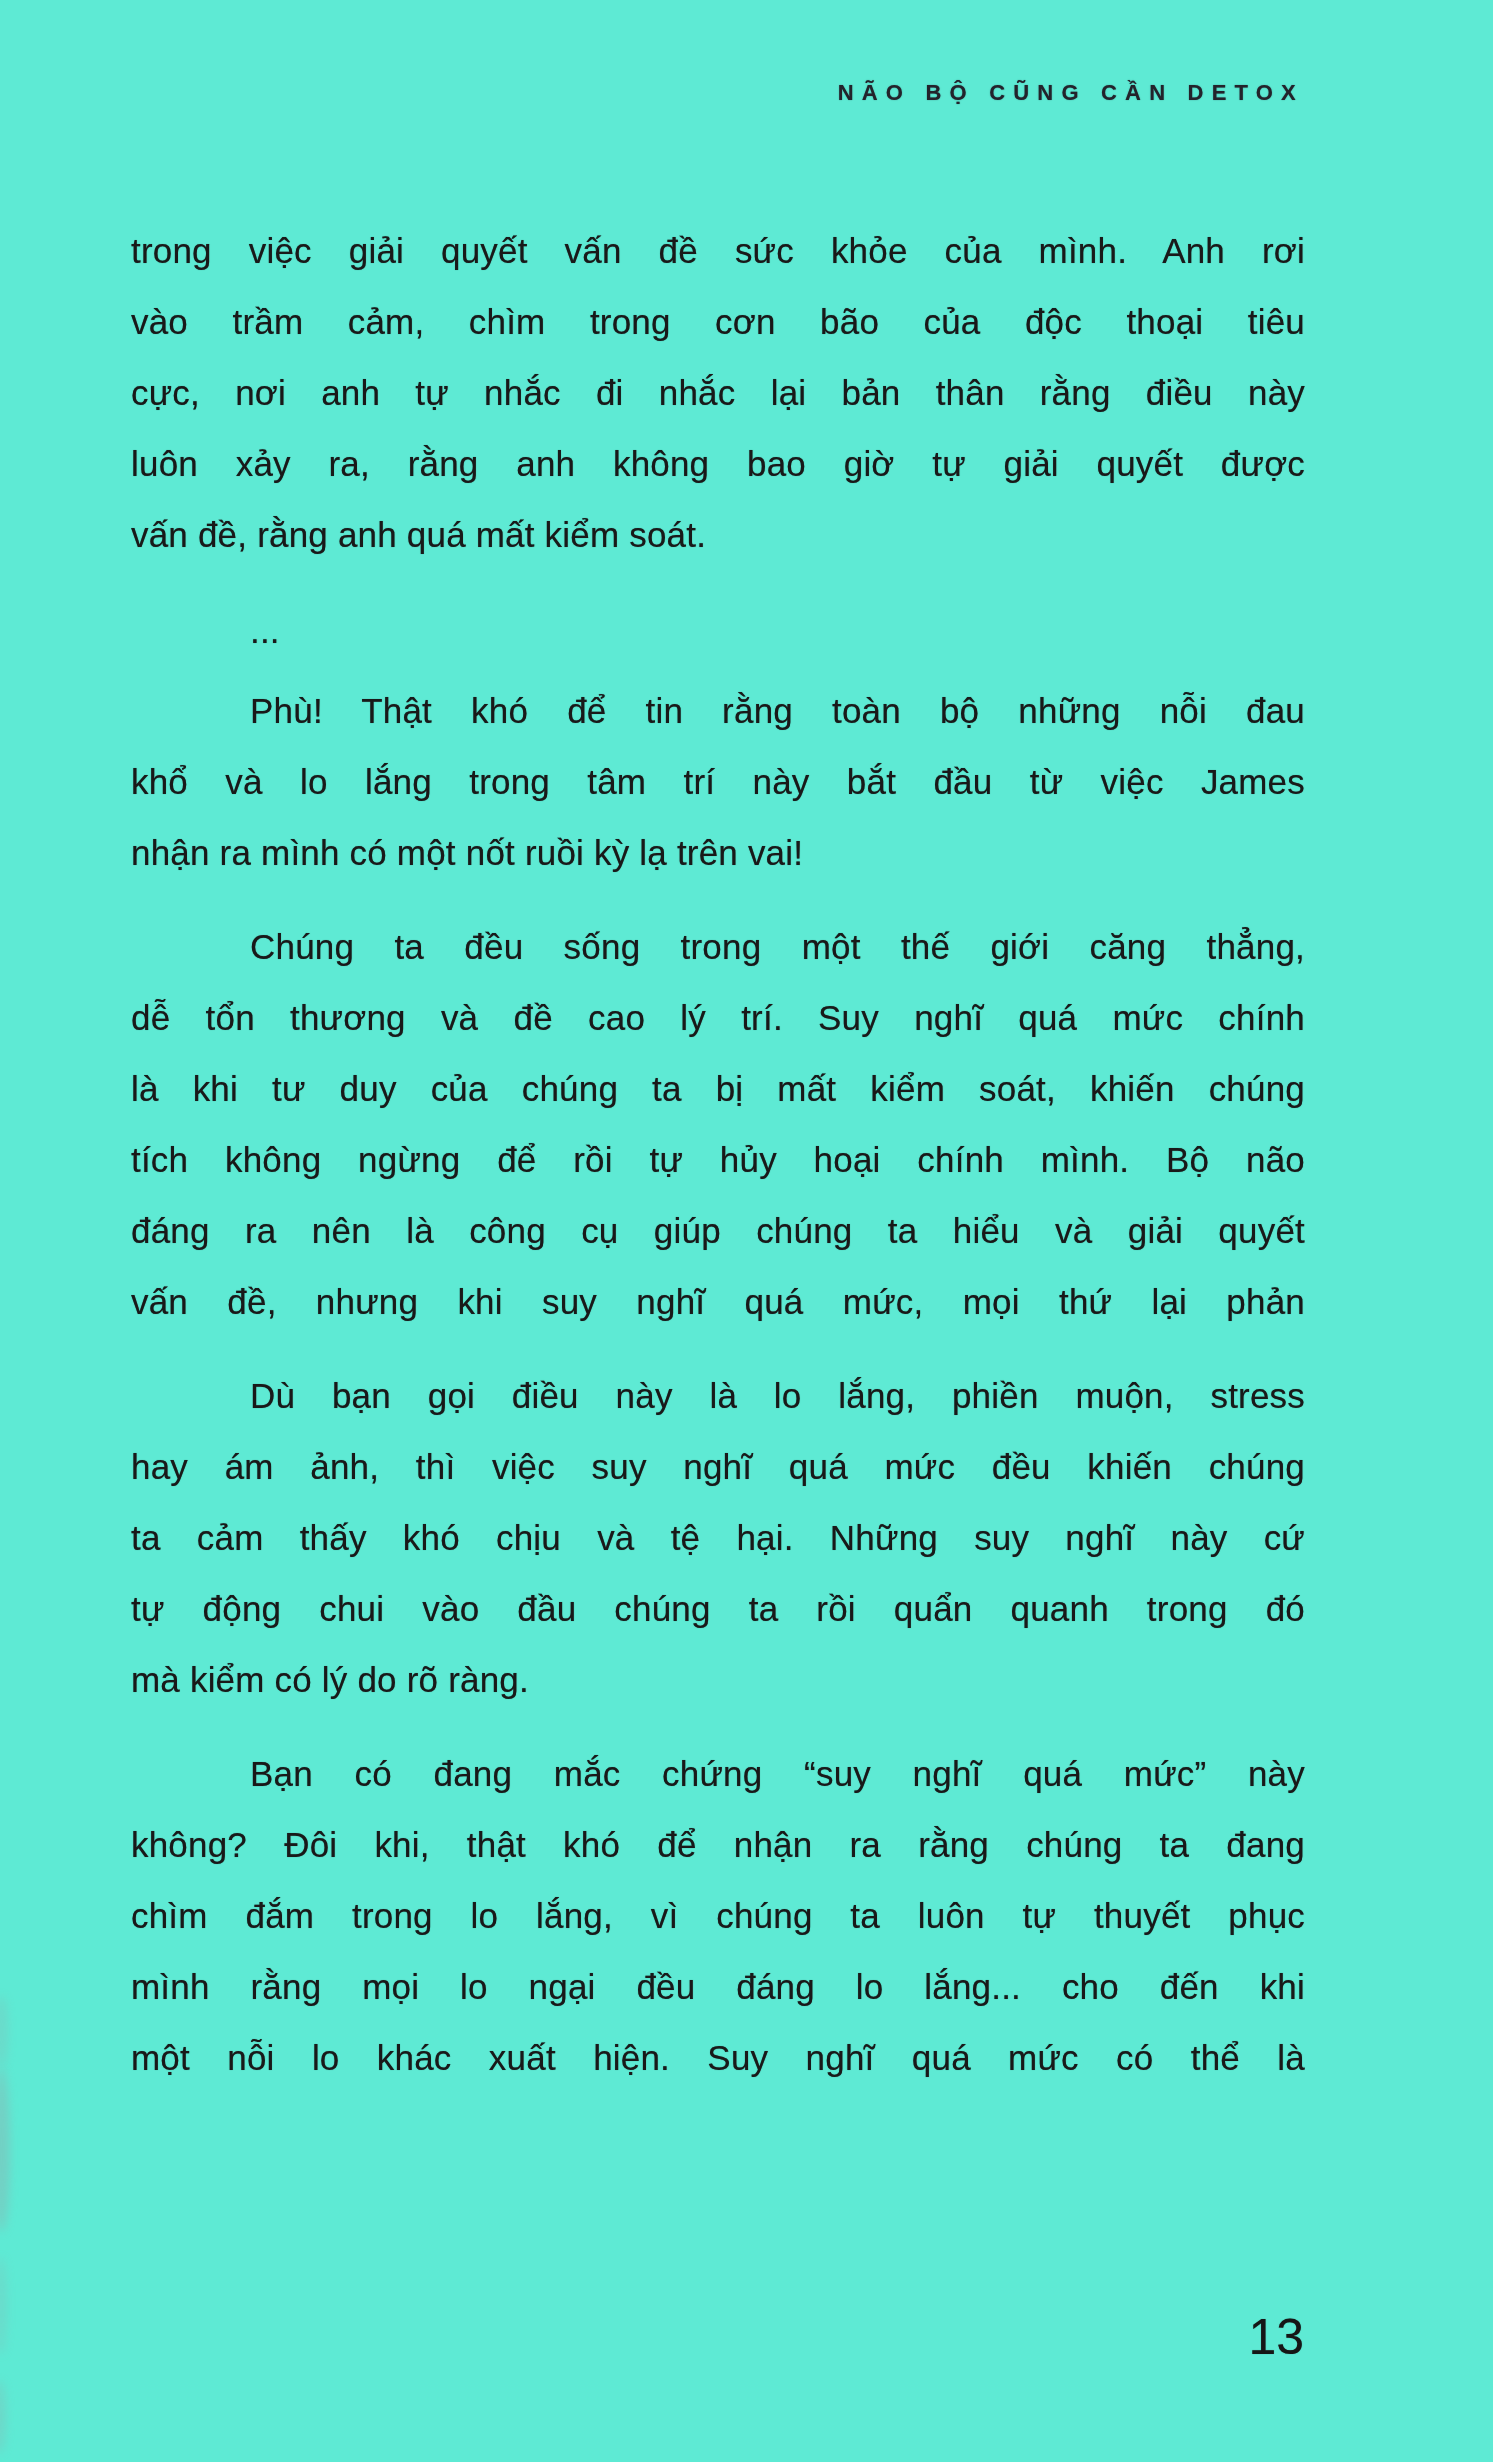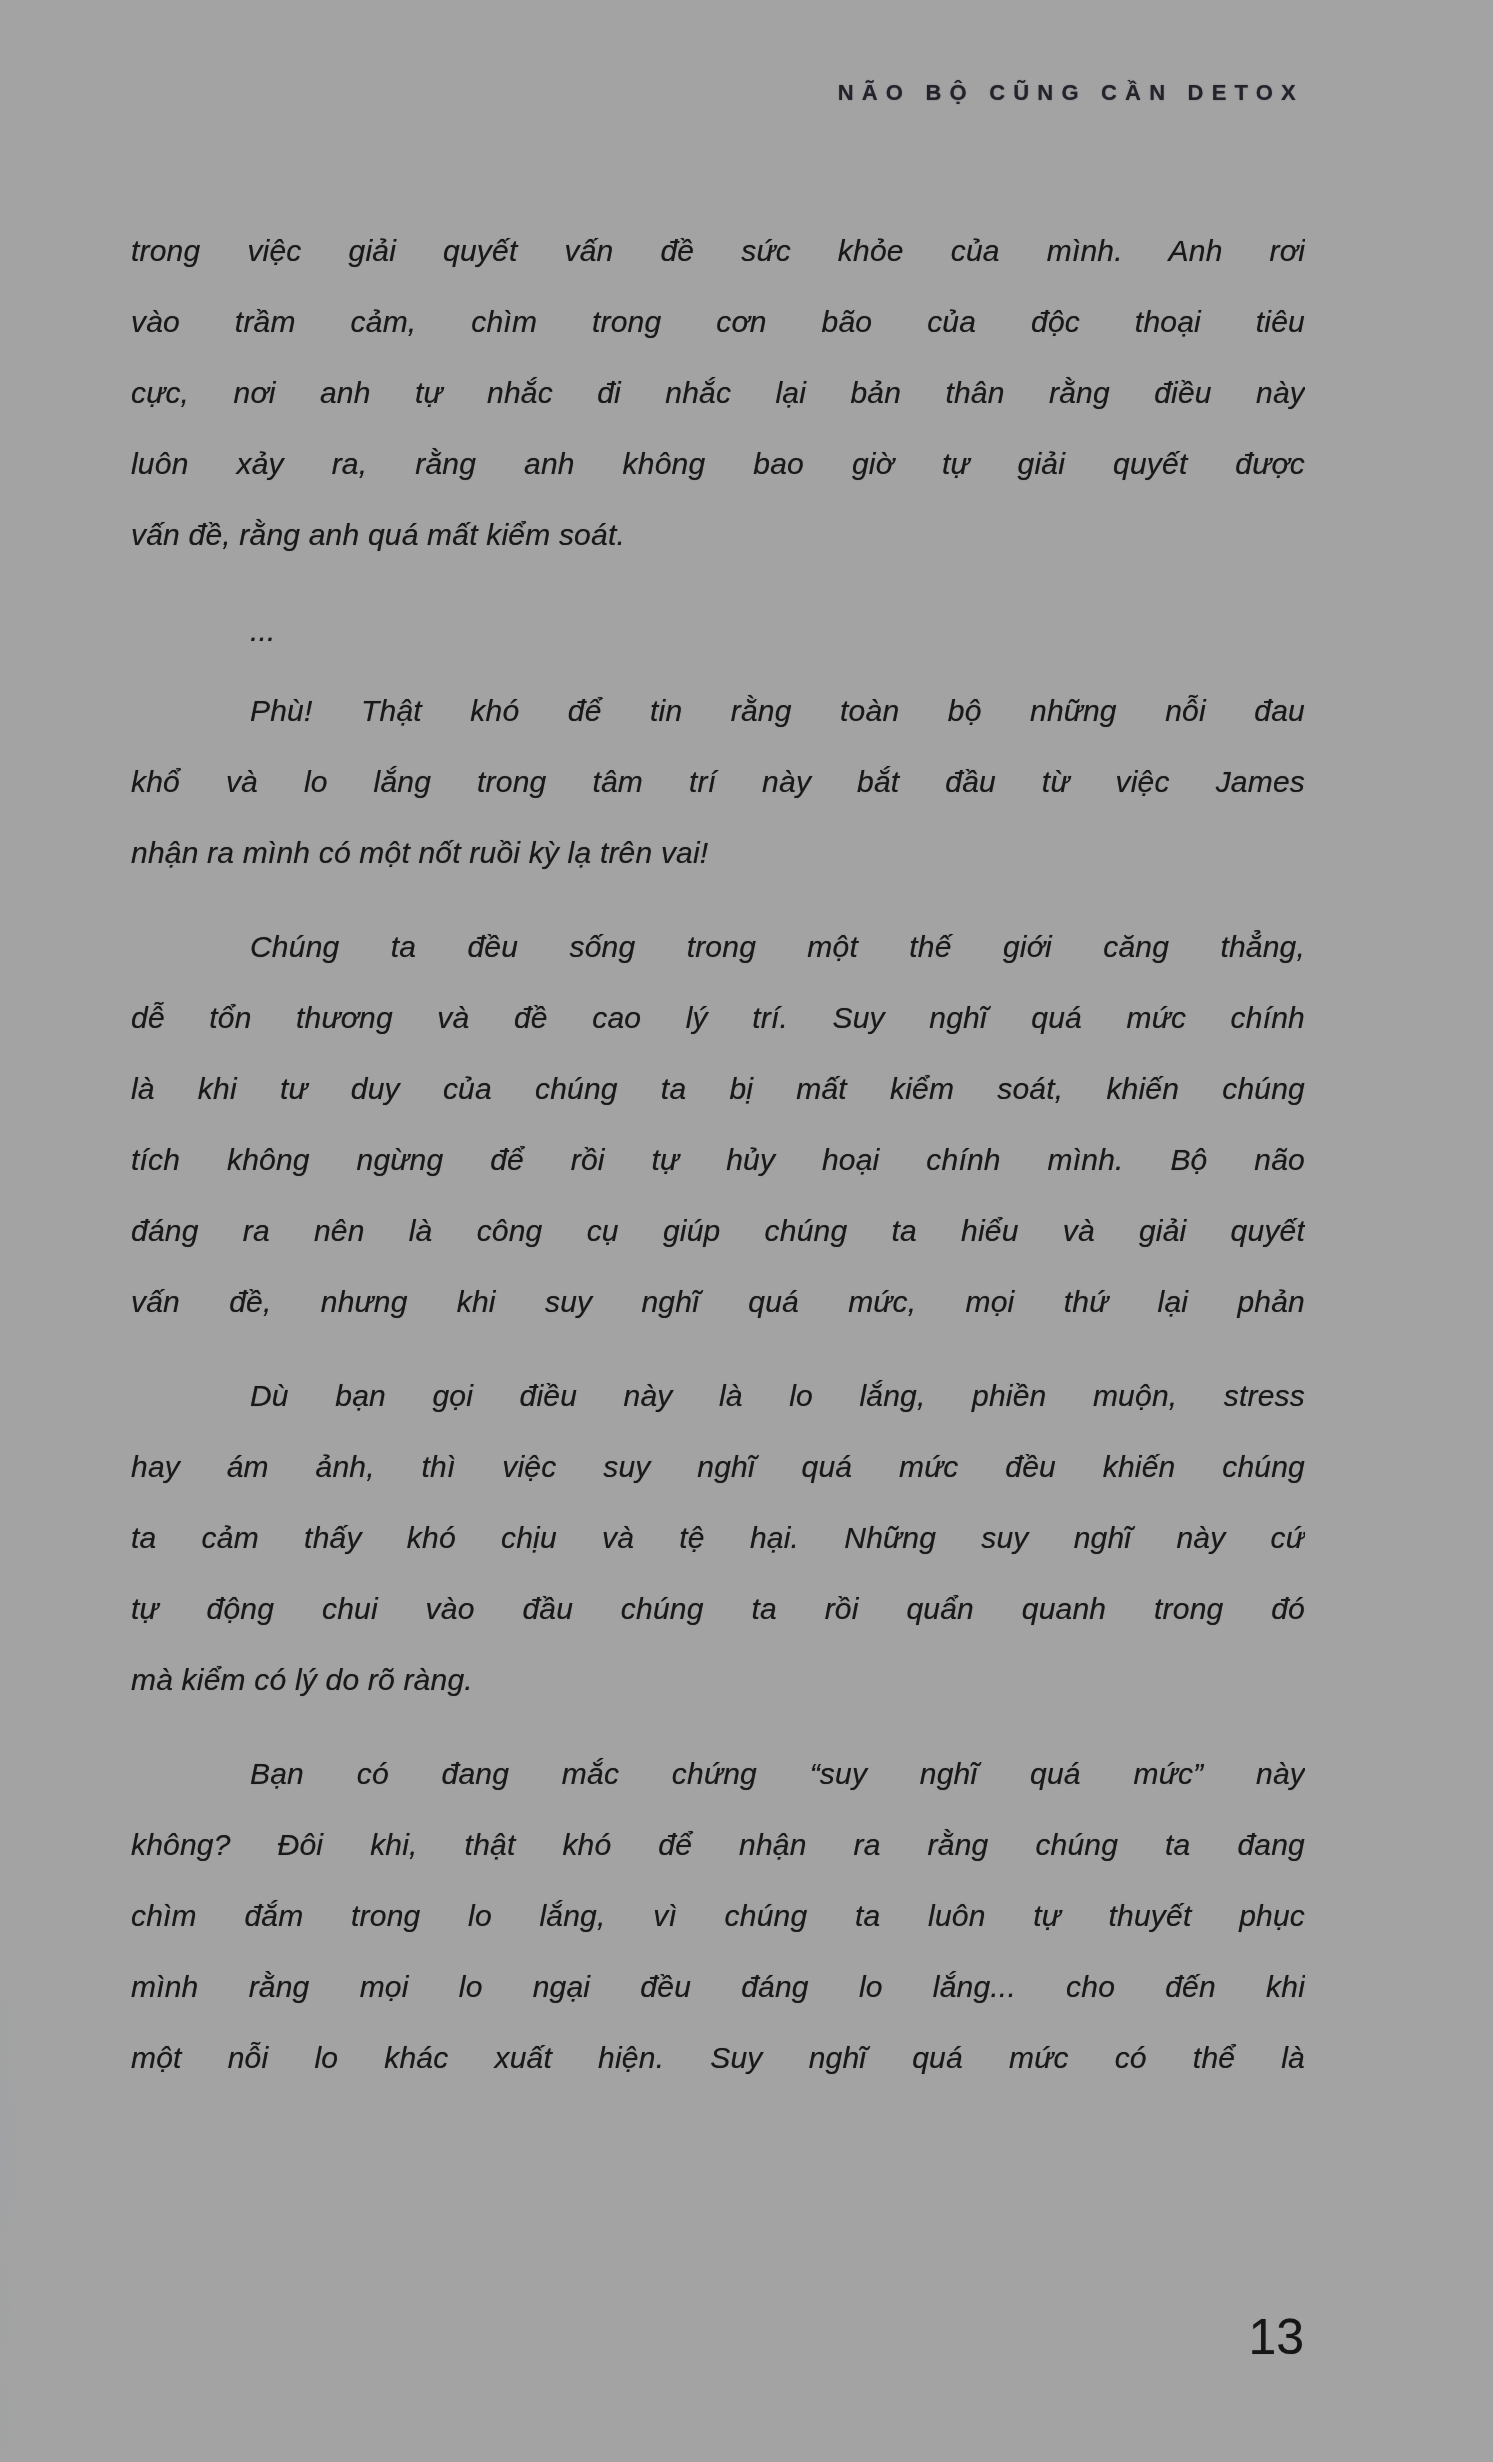--- a/index.html
+++ b/index.html
@@ -1,20 +1,20 @@
 <!DOCTYPE html>
 <html lang="vi" style="font-size:13px"><head>
 <meta charset="utf-8">
 <style>
   html,body{margin:0;padding:0;background:#e8e8e8;}
   .page{
     position:relative;
     width:1494px;height:2462px;
     margin:0 auto;
-    background:#a3a3a3;
+    background:#5eead4;
     overflow:hidden;
     font-family:"Liberation Sans","DejaVu Sans",sans-serif;
   }
   .running-head{
     position:absolute;
     top:80px;right:190px;
     font-size:22px;
     font-weight:bold;
     letter-spacing:8.2px;
     color:#23232b;
@@ -23,27 +23,26 @@
   }
   .body-text{
     position:absolute;
     left:131px;top:215px;
     width:1174px;
     color:#191919;
   }
   .para{margin:0 0 23px 0;}
   .para.ell{margin-top:24.6px;margin-bottom:9.8px;}
   .line{
-    font-size:30px;
+    font-size:35px;
     line-height:71px;
     letter-spacing:0.2px;
     text-shadow:0 0 0.8px rgba(15,15,15,.55);
     overflow:hidden;
     white-space:normal;
-    font-style:italic;
   }
   .line.just{
     text-align:justify;
     text-align-last:justify;
   }
   .line.indent{text-indent:119px;}
   .page-number{
     position:absolute;
     top:2308px;right:190px;
     font-size:50px;

